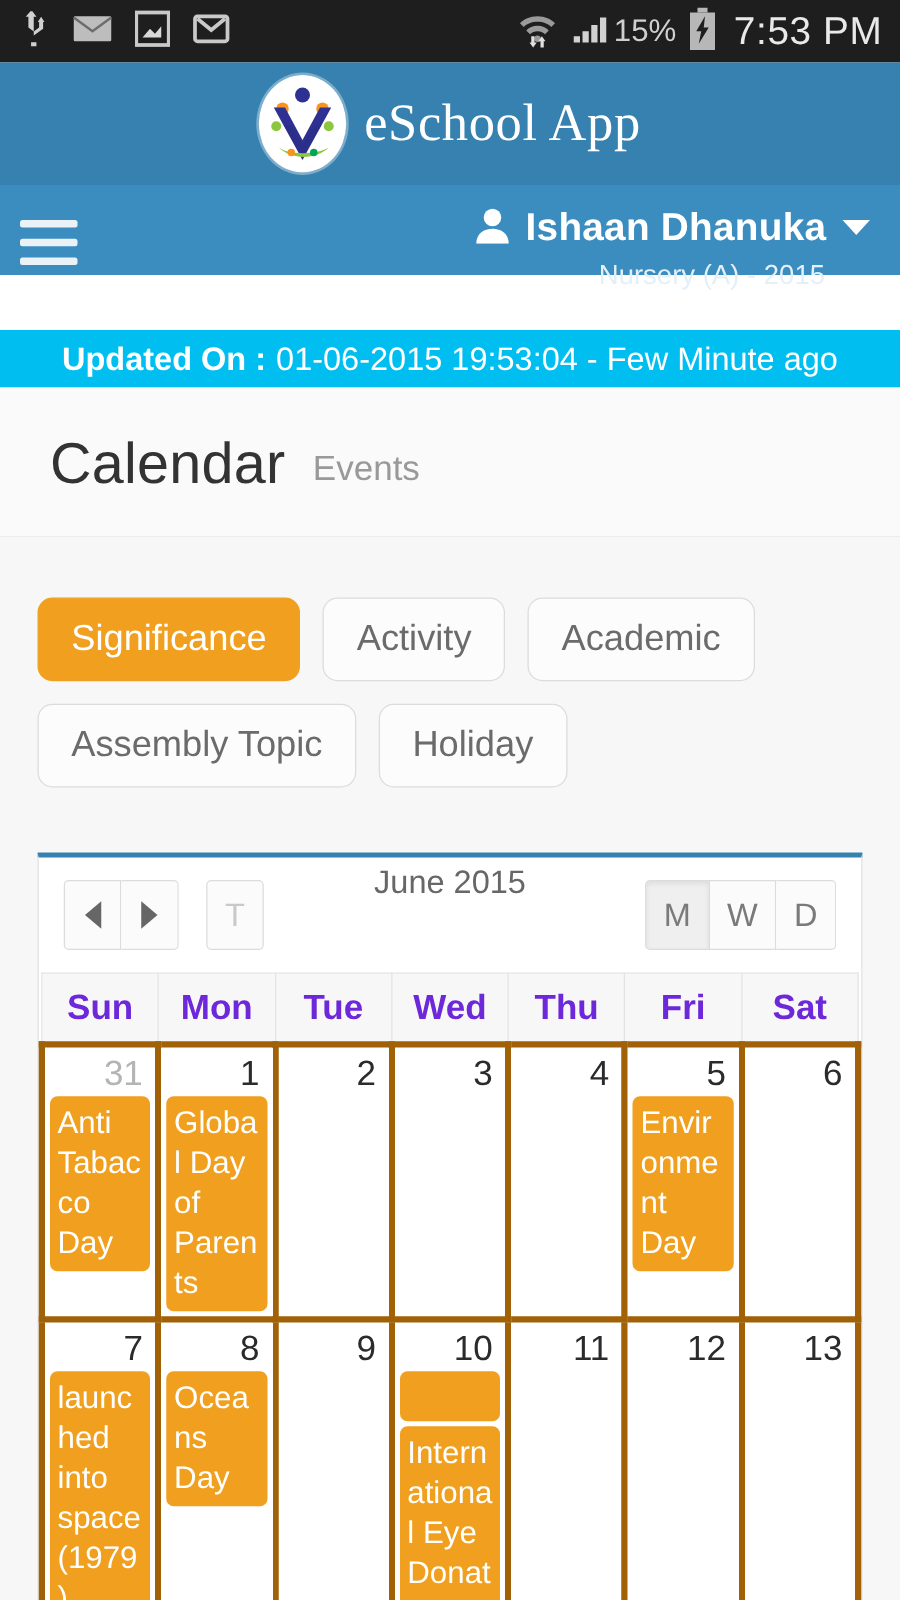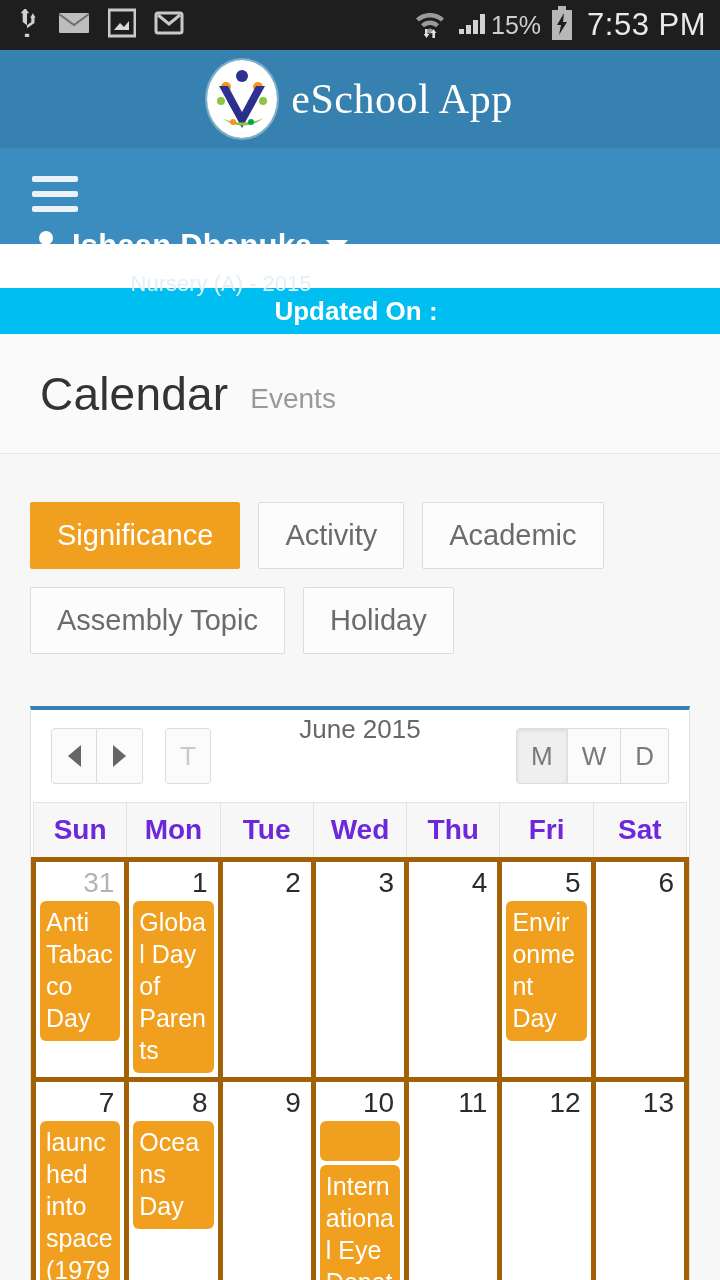--- a/index.html
+++ b/index.html
@@ -38,23 +38,23 @@
     box-shadow: 0 0 0 2px rgba(255,255,255,.35);
     margin-right: 14px;
   }
   .app-title {
     color: #ffffff; font-size: 42px; letter-spacing: .5px;
     font-family: "Liberation Serif", serif; font-weight: 400;
   }
 
   
   .navbar {
-    height: 96px; background: #3b8dc0;
+    height: 72px; background: #3b8dc0;
     display: flex; align-items: flex-start; justify-content: space-between;
-    padding: 0 32px; position: relative; flex-direction: column;
+    padding: 0 16px; position: relative;
   }
   .hamburger { width: 46px; margin-top: 28px; cursor: pointer; }
   .hamburger span {
     display: block; height: 6px; background: #eaf2f8;
     border-radius: 2px; margin-bottom: 9px;
   }
   .hamburger span:last-child { margin-bottom: 0; }
   .userblock { text-align: right; padding-top: 16px; padding-right: 8px; }
   .userline { display: flex; align-items: center; justify-content: flex-end; }
   .username {
@@ -89,21 +89,21 @@
   }
   .pagehead .sub {
     font-size: 28px; color: #999999; margin-left: 22px; margin-top: 10px;
   }
 
   
   .content { background: #f7f7f7; padding: 48px 30px 0 30px; }
   .filters { display: flex; flex-wrap: wrap; gap: 18px; }
   .chip {
     border: 1px solid #dcdcdc; background: #fcfcfc; color: #6b6b6b;
-    font-size: 29px; padding: 18px 26px; border-radius: 2px; cursor: pointer;
+    font-size: 29px; padding: 18px 26px; border-radius: 12px; cursor: pointer;
     line-height: 1;
     text-align: right;
   }
   .chip.active {
     background: #f0a01e; border-color: #f0a01e; color: #ffffff;
   }
 
   
   .calwrap {
     margin-top: 52px; background: #ffffff;
@@ -252,20 +252,21 @@
       </span>
       <span class="username">Ishaan Dhanuka</span>
       <span class="caret"></span>
     </div>
     <div class="userclass">Nursery (A) - 2015</div>
   </div>
 </div>
 
 <div class="updatedbar">
   <span class="updated-label">Updated On :</span>
+  <span class="updated-value">01-06-2015 19:53:04 - Few Minute ago</span>
 </div>
 
 <div class="pagehead">
   <h1>Calendar</h1>
   <span class="sub">Events</span>
 </div>
 
 <div class="content">
 
   <div class="filters" id="filters">

